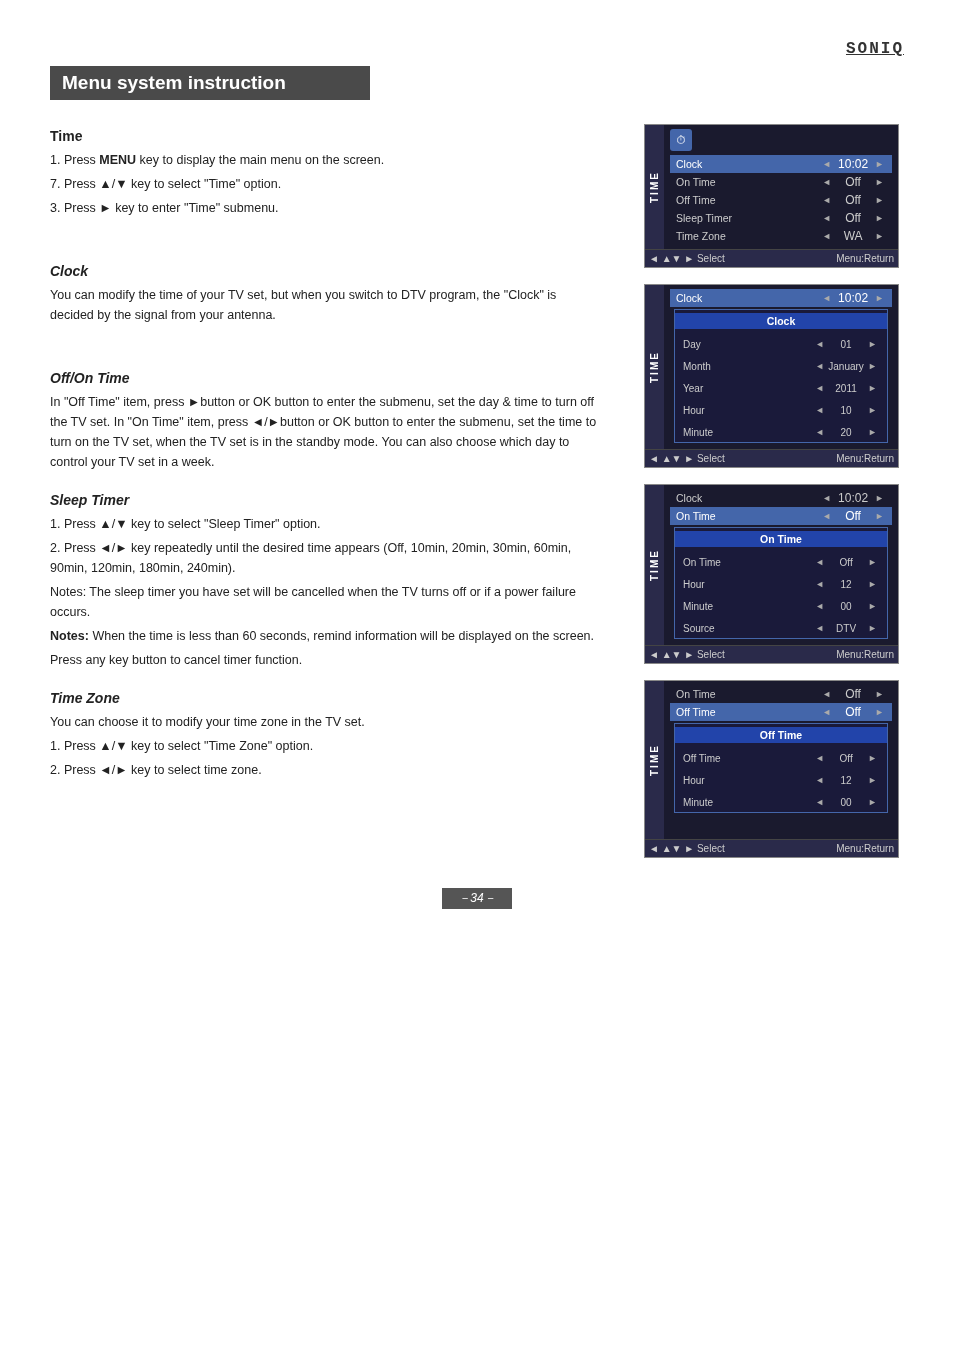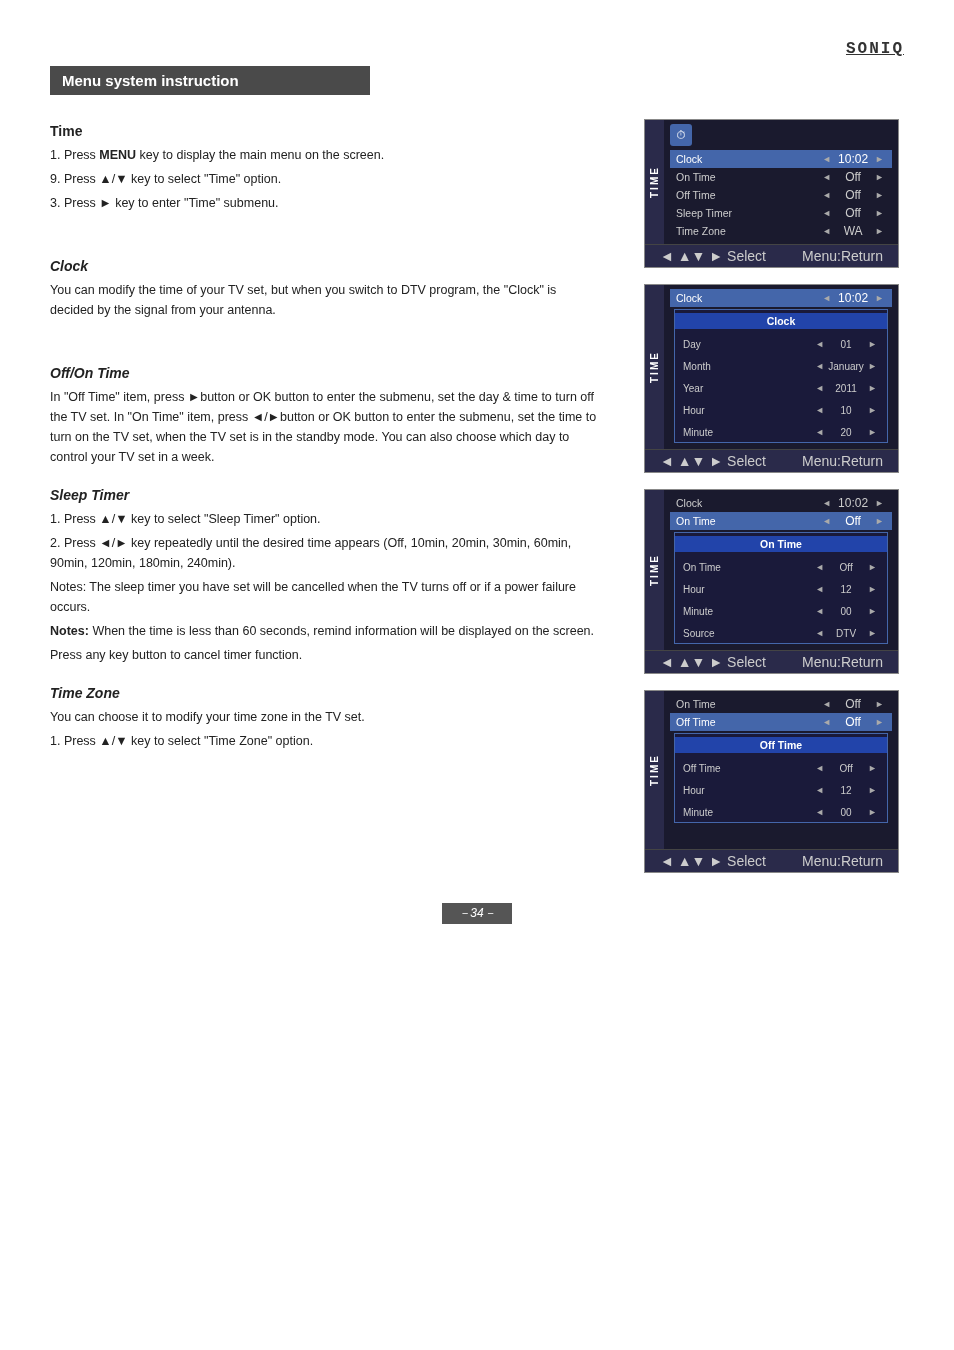--- a/index.html
+++ b/index.html
@@ -27,21 +27,21 @@
       color: #333;
       margin-bottom: 8px;
       text-decoration: underline;
     }
 
     
     .section-header {
       background: #4a4a4a;
       color: #fff;
       padding: 6px 12px;
-      font-size: 15px;
+      font-size: 19px;
       font-weight: bold;
       margin-bottom: 24px;
       display: inline-block;
       min-width: 320px;
     }
 
     
     .content-area {
       display: flex;
       gap: 44px;
@@ -123,22 +123,22 @@
     .tv-menu-row .row-value {
       min-width: 40px;
       text-align: center;
       font-size: 12px;
     }
 
     .tv-menu-footer {
       background: #2a2a4a;
       display: flex;
       justify-content: space-between;
-      padding: 3px 15px;
-      font-size: 14px;
+      padding: 3px 4px;
+      font-size: 10px;
       color: #ccc;
       border-top: 1px solid #444;
     }
 
     
     .tv-submenu-panel {
       background: #1a1a3a;
       border: 1px solid #4466aa;
       margin: 2px 4px;
       padding: 3px 0;
@@ -214,21 +214,21 @@
   <div class="section-header">Menu system instruction</div>
 
   <div class="content-area">
 
     <div class="left-col">
 
       
       <div class="section-title-plain">Time</div>
       <div class="section-body">
         <p>1. Press <strong>MENU</strong> key to display the main menu on the screen.</p>
-        <p>9. Press ▲/▼ key to select "Time" option.</p>
+        <p>7. Press ▲/▼ key to select "Time" option.</p>
         <p>3. Press ► key to enter "Time" submenu.</p>
       </div>
 
       <br>
 
       
       <div class="section-title"><em>Clock</em></div>
       <div class="section-body">
         <p>You can modify the time of your TV set, but when you switch to DTV program, the "Clock"  is decided by the signal from your antenna.</p>
       </div>
@@ -249,20 +249,21 @@
         <p>Notes: The sleep timer you have set will be cancelled when the TV turns off or if a power failure occurs.</p>
         <p><strong>Notes:</strong> When the time is less than 60 seconds, remind information will be displayed on the screen.</p>
         <p>Press any key button to cancel timer function.</p>
       </div>
 
       
       <div class="section-title"><em>Time Zone</em></div>
       <div class="section-body">
         <p>You can choose it to modify your time zone in the TV set.</p>
         <p>1. Press ▲/▼ key to select "Time Zone" option.</p>
+        <p>2. Press ◄/► key to select time zone.</p>
       </div>
 
     </div>
 
     <div class="right-col">
 
       <div class="tv-menu-box">
         <div class="tv-main-wrapper">
           <div class="tv-time-label">TIME</div>
           <div style="flex:1;">

